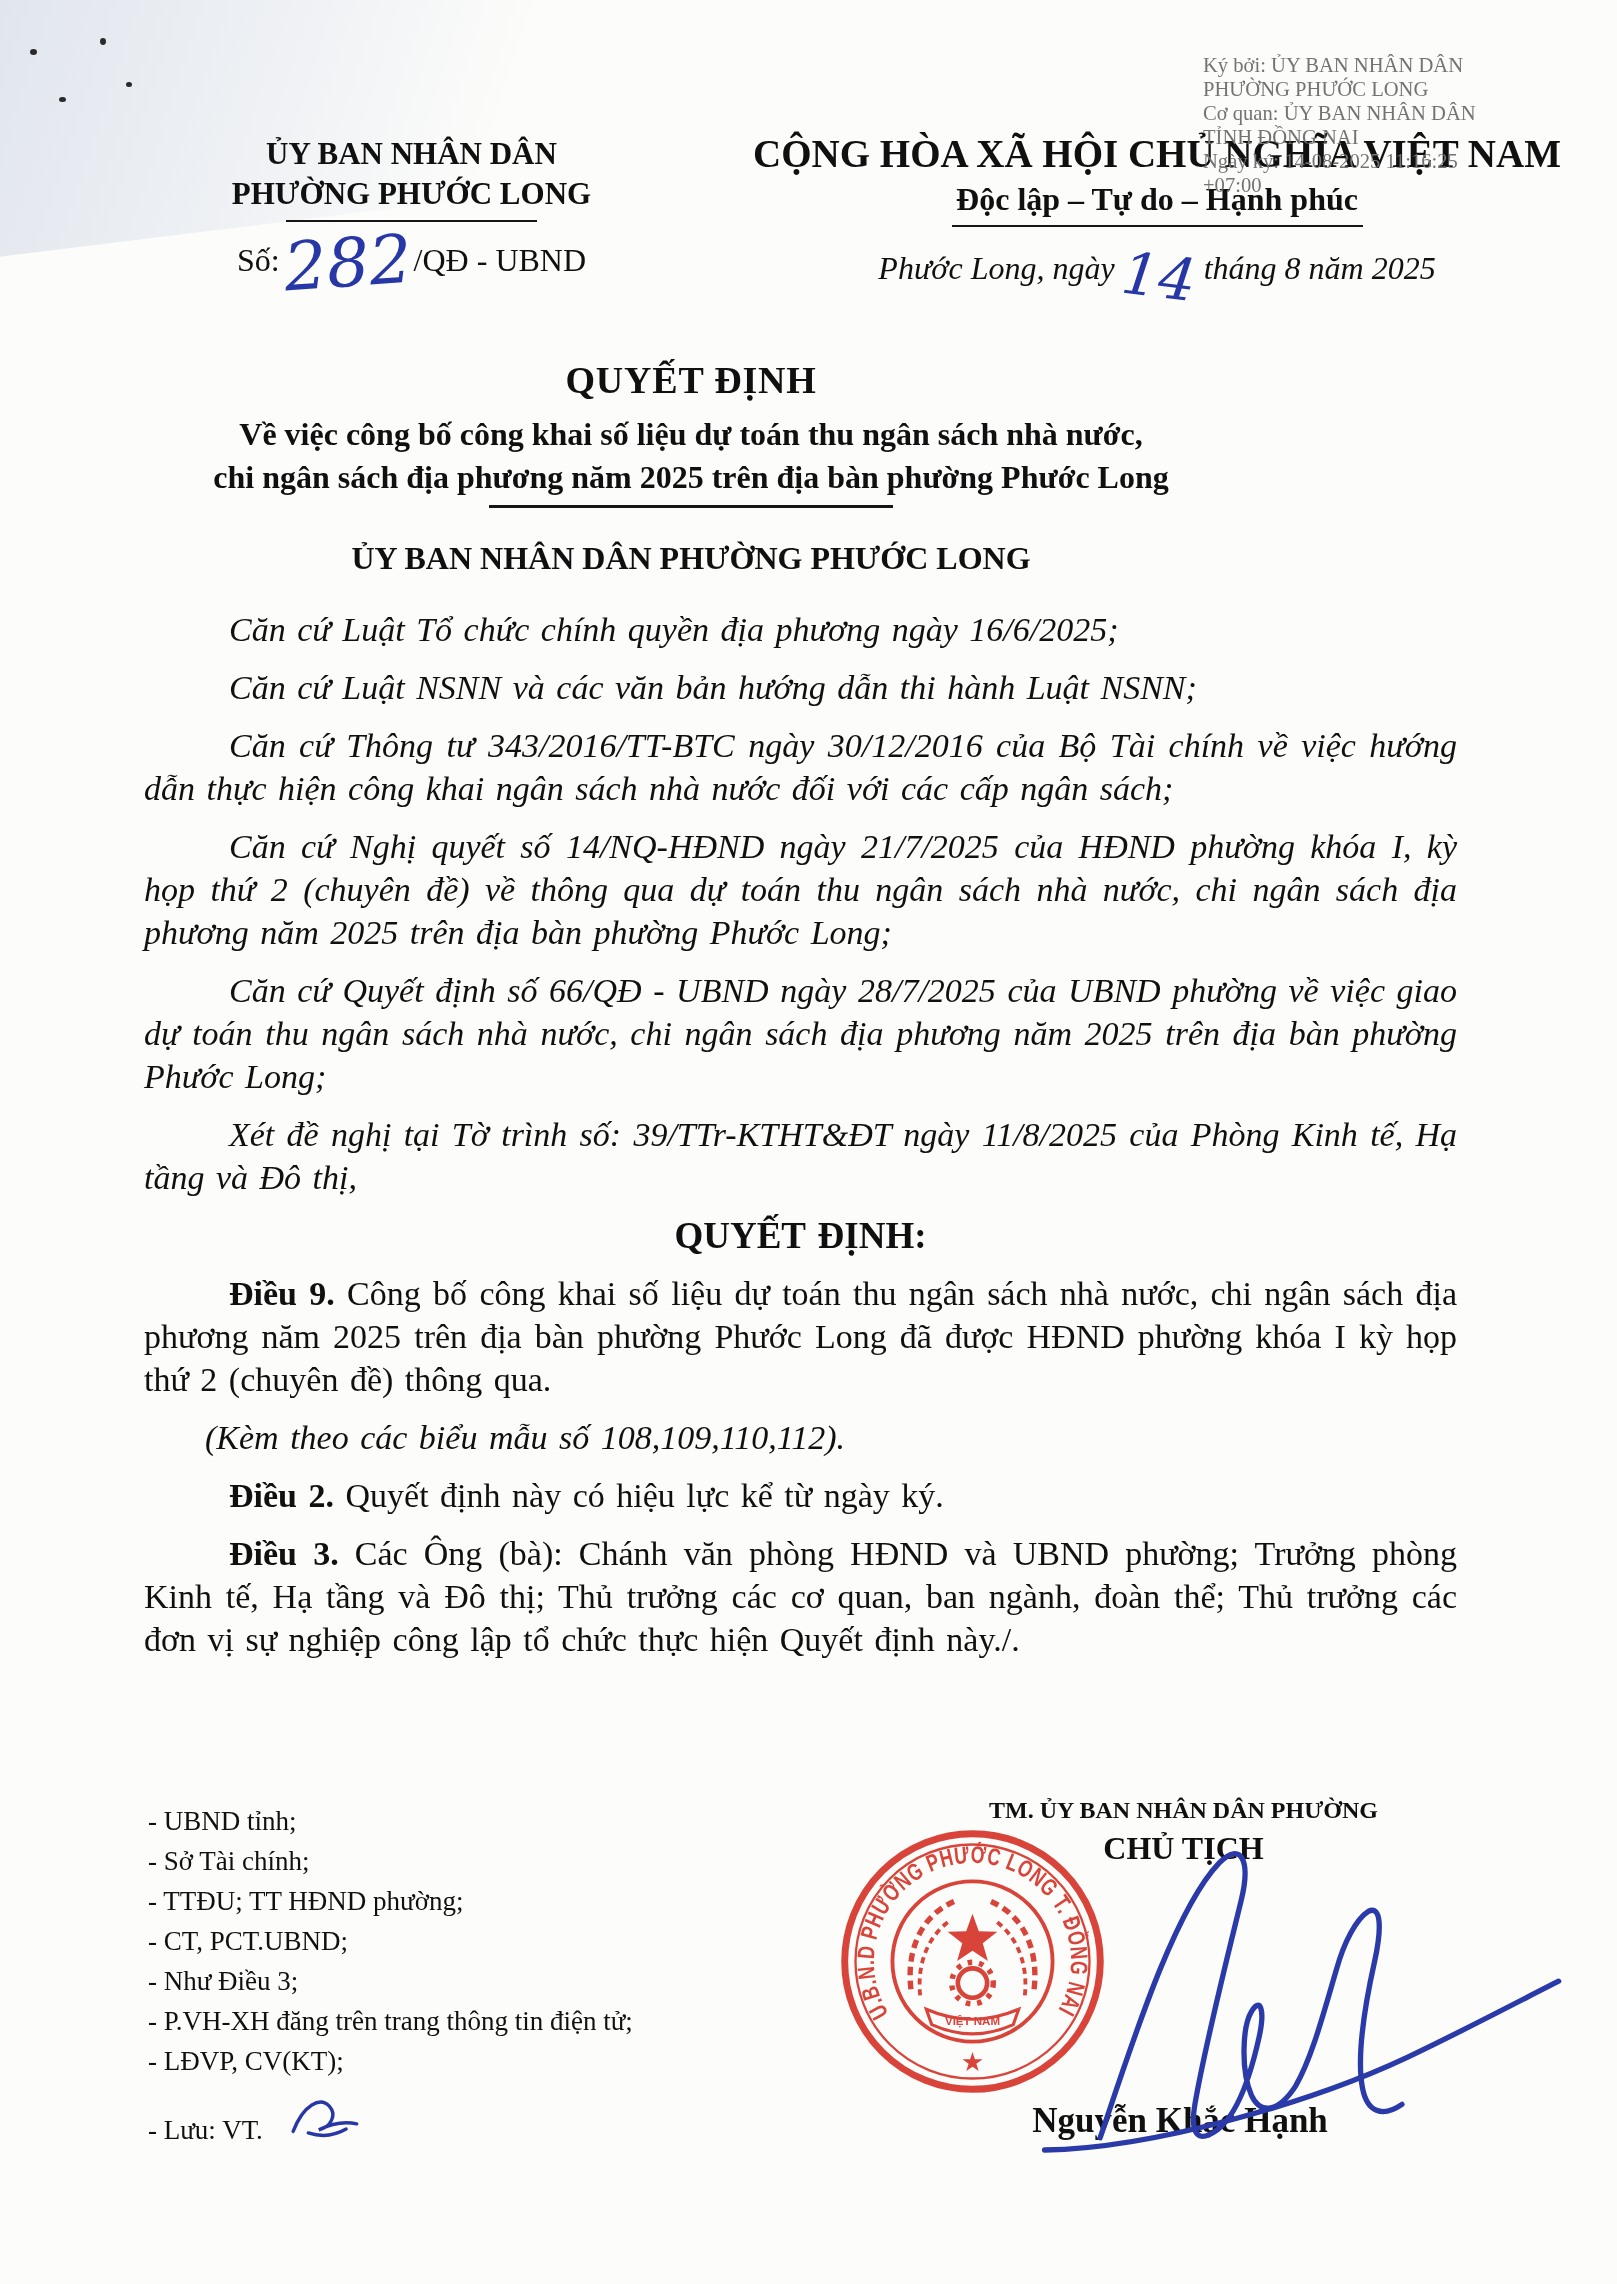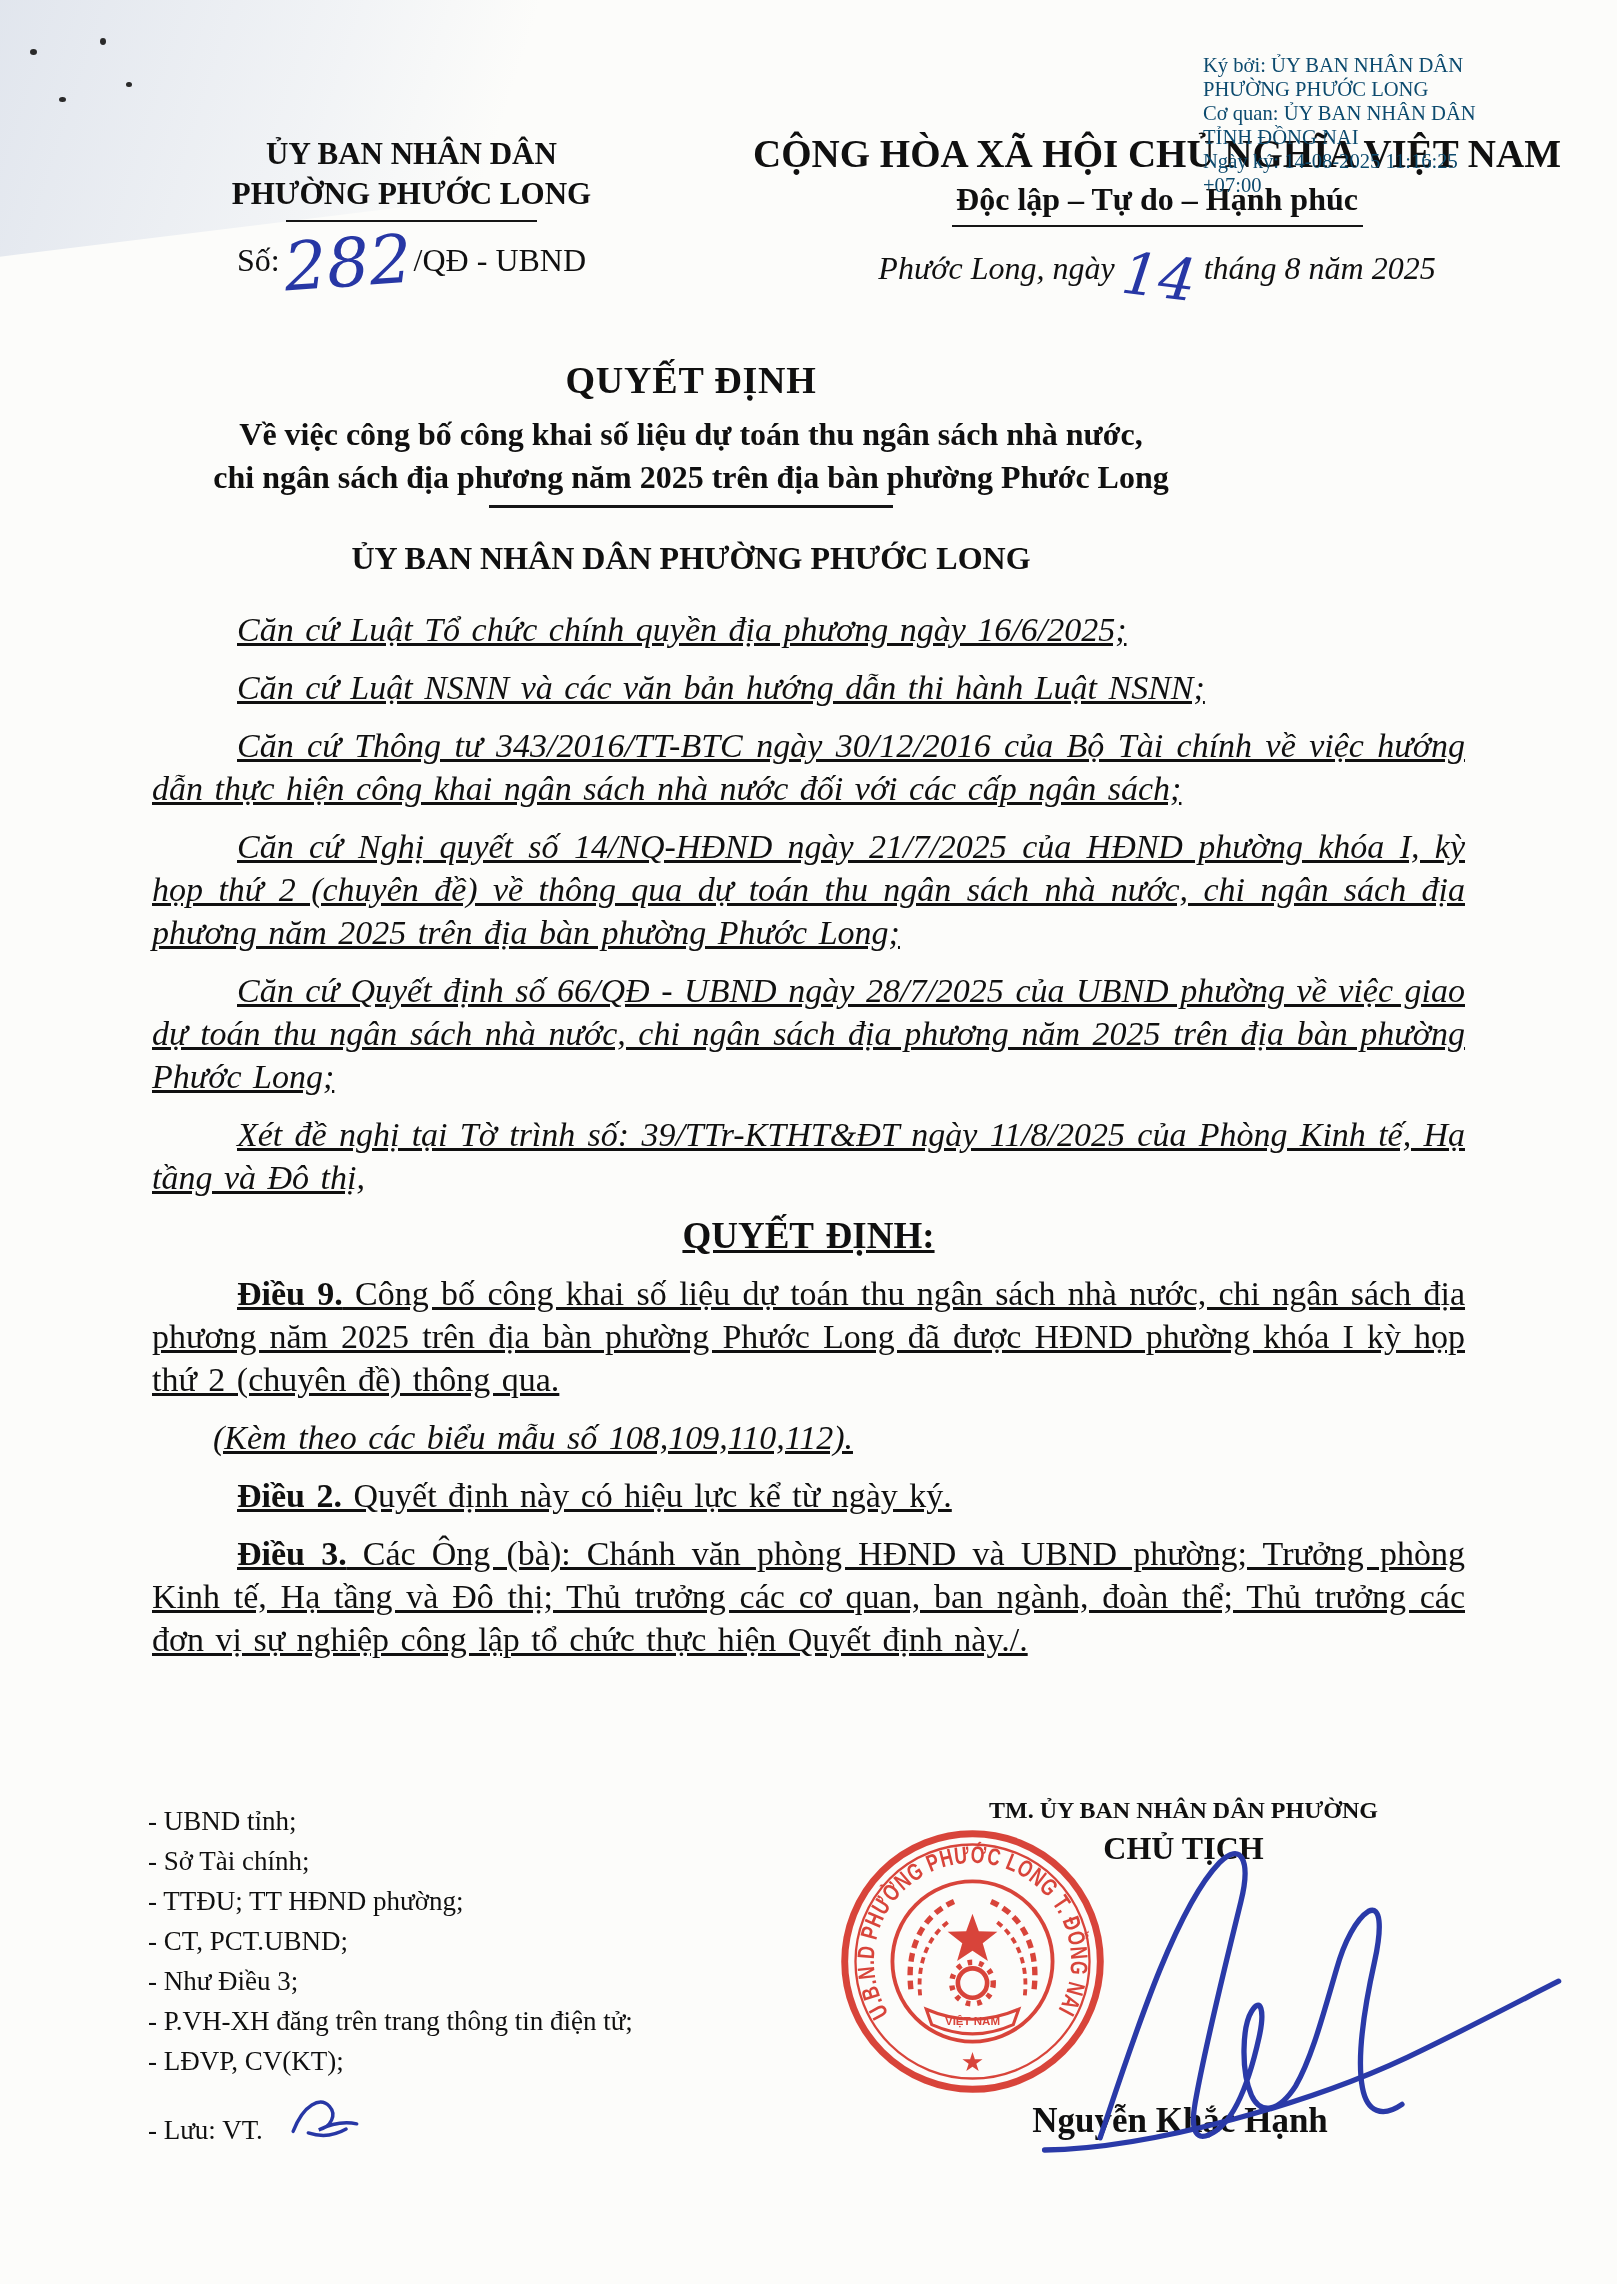--- a/index.html
+++ b/index.html
@@ -9,21 +9,21 @@
     font-family:"Liberation Serif","DejaVu Serif",serif;color:#101010;
   }
   
   .smudge{position:absolute;left:-91px;top:-53px;width:746px;height:274px;
     background:linear-gradient(115deg,rgba(176,189,214,.42),rgba(198,208,228,.20) 55%,rgba(255,255,255,0) 78%);
     transform:rotate(-7deg);pointer-events:none;}
   .speck{position:absolute;background:#2a2a2a;border-radius:50%;}
 
   
   .digital-sig{position:absolute;left:1203px;top:53px;width:381px;z-index:6;
-    font-size:20.6px;line-height:24px;color:#0c4a6e;}
+    font-size:20.6px;line-height:24px;color:#737373;}
 
   
   .header-left{position:absolute;left:122px;top:134px;width:579px;text-align:center;}
   .header-right{position:absolute;left:723px;top:134px;width:868px;text-align:center;}
   .org{font-size:31px;font-weight:bold;line-height:40px;}
   .nat{font-size:39px;font-weight:bold;line-height:40px;}
   .motto{font-size:32px;font-weight:bold;line-height:40px;margin-top:4.6px;}
   .rule{height:2.3px;background:#161616;margin:6px auto 0;}
   .rule-left{width:251px;}
   .rule-right{width:411px;}
@@ -34,22 +34,22 @@
   .hand-day{font-size:58px;transform:rotate(7deg);vertical-align:-18px;margin:0 7.6px;}
 
   
   .title-block{position:absolute;left:0;top:358px;width:1382px;text-align:center;}
   .title-main{font-size:38px;font-weight:bold;letter-spacing:0.8px;}
   .title-sub{font-size:32px;font-weight:bold;line-height:43px;margin-top:10.7px;}
   .rule-title{width:404px;height:3px;margin-top:6px;background:#161616;}
   .issuer{font-size:32px;font-weight:bold;margin-top:32px;}
 
   
-  .body-block{position:absolute;left:152px;top:608px;width:1313px;
-    font-size:34px;line-height:43px;text-align:justify;word-spacing:3px;text-decoration:underline;}
+  .body-block{position:absolute;left:144px;top:608px;width:1313px;
+    font-size:34px;line-height:43px;text-align:justify;word-spacing:3px;}
   .body-block p{margin:0 0 15px;}
   p.cite{font-style:italic;text-indent:85px;}
   p.article{text-indent:85px;}
   p.kem{font-style:italic;text-indent:61px;}
   .lead{font-weight:bold;}
   .decision-heading{text-align:center;font-size:37px;font-weight:bold;margin:23px 0 23px;text-indent:0;}
 
   
   .noi-nhan{position:absolute;left:148px;top:1801px;width:700px;}
   .noi-nhan-label{font-size:29px;font-weight:bold;font-style:italic;}

